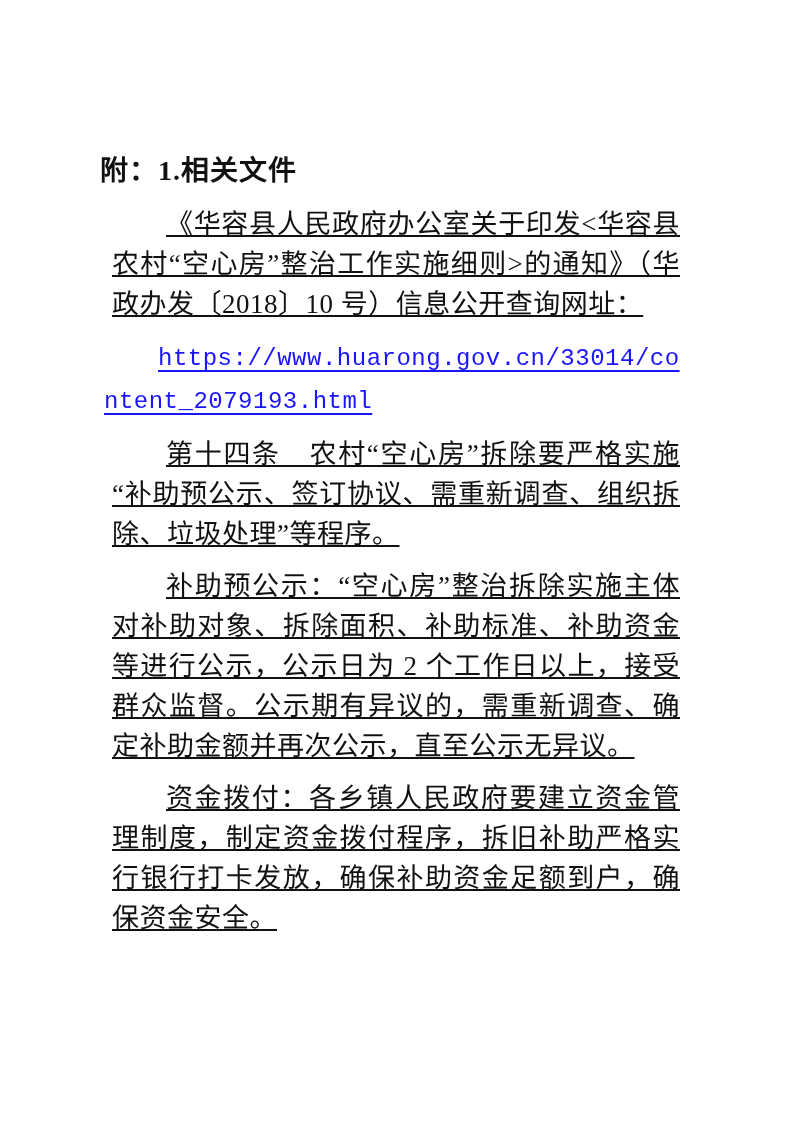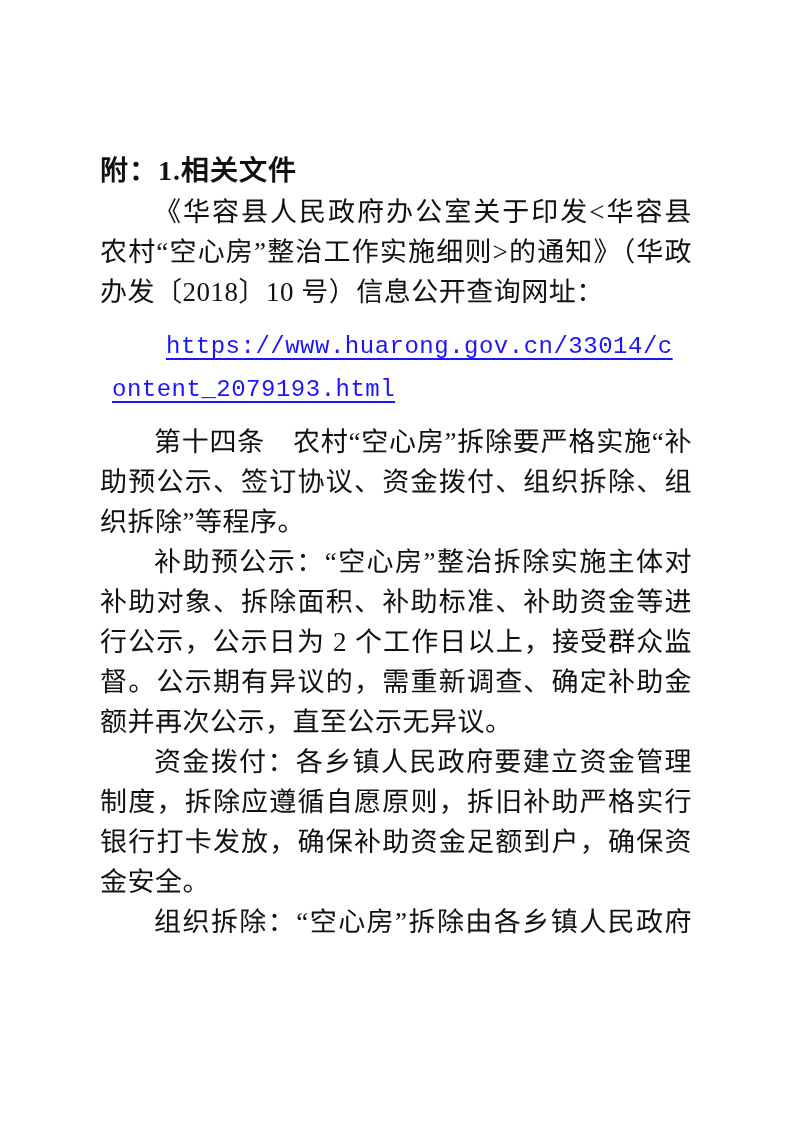--- a/index.html
+++ b/index.html
@@ -27,26 +27,27 @@
     text-align: justify;
   }
   .doc-heading {
     font-weight: bold;
     font-size: 28px;
     line-height: 42px;
     text-align: left;
     letter-spacing: 1px;
   }
   .para {
-    margin: 0;
+    margin: 12px;
     text-indent: 2em;
     letter-spacing: 0.5px;
+    text-decoration: underline;
   }
   .url-para {
-    margin: 12px;
+    margin: 4px;
     text-indent: 2em;
     word-break: break-all;
   }
   .doc-link {
     text-decoration: underline;
     text-underline-offset: 5px;
     font-family: "Liberation Mono", "DejaVu Sans Mono", monospace;
     font-size: 24px;
     letter-spacing: 0.5px;
   }
@@ -65,25 +66,25 @@
 
 <div class="page" style="background: rgb(255, 255, 255); color: rgb(17, 17, 17);">
   <div class="content">
 
     <div class="doc-heading">附：1.相关文件</div>
 
     <p class="para">《华容县人民政府办公室关于印发&lt;华容县农村“空心房”整治工作实施细则&gt;的通知》（华政办发〔2018〕10 号）信息公开查询网址：</p>
 
     <p class="url-para"><a href="#" class="doc-link" style="color: rgb(26, 20, 255);">https://www.huarong.gov.cn/33014/content_2079193.html</a></p>
 
-    <p class="para">第十四条　农村“空心房”拆除要严格实施“补助预公示、签订协议、资金拨付、组织拆除、组织拆除”等程序。</p>
+    <p class="para">第十四条　农村“空心房”拆除要严格实施“补助预公示、签订协议、需重新调查、组织拆除、垃圾处理”等程序。</p>
 
     <p class="para">补助预公示：“空心房”整治拆除实施主体对补助对象、拆除面积、补助标准、补助资金等进行公示，公示日为 2 个工作日以上，接受群众监督。公示期有异议的，需重新调查、确定补助金额并再次公示，直至公示无异议。</p>
 
 
-    <p class="para">资金拨付：各乡镇人民政府要建立资金管理制度，拆除应遵循自愿原则，拆旧补助严格实行银行打卡发放，确保补助资金足额到户，确保资金安全。</p>
+    <p class="para">资金拨付：各乡镇人民政府要建立资金管理制度，制定资金拨付程序，拆旧补助严格实行银行打卡发放，确保补助资金足额到户，确保资金安全。</p>
 
     <p class="para">组织拆除：“空心房”拆除由各乡镇人民政府组织专业拆</p>
 
   </div>
 
   <div class="page-number">-8-</div>
 </div>
 
 </body></html>

